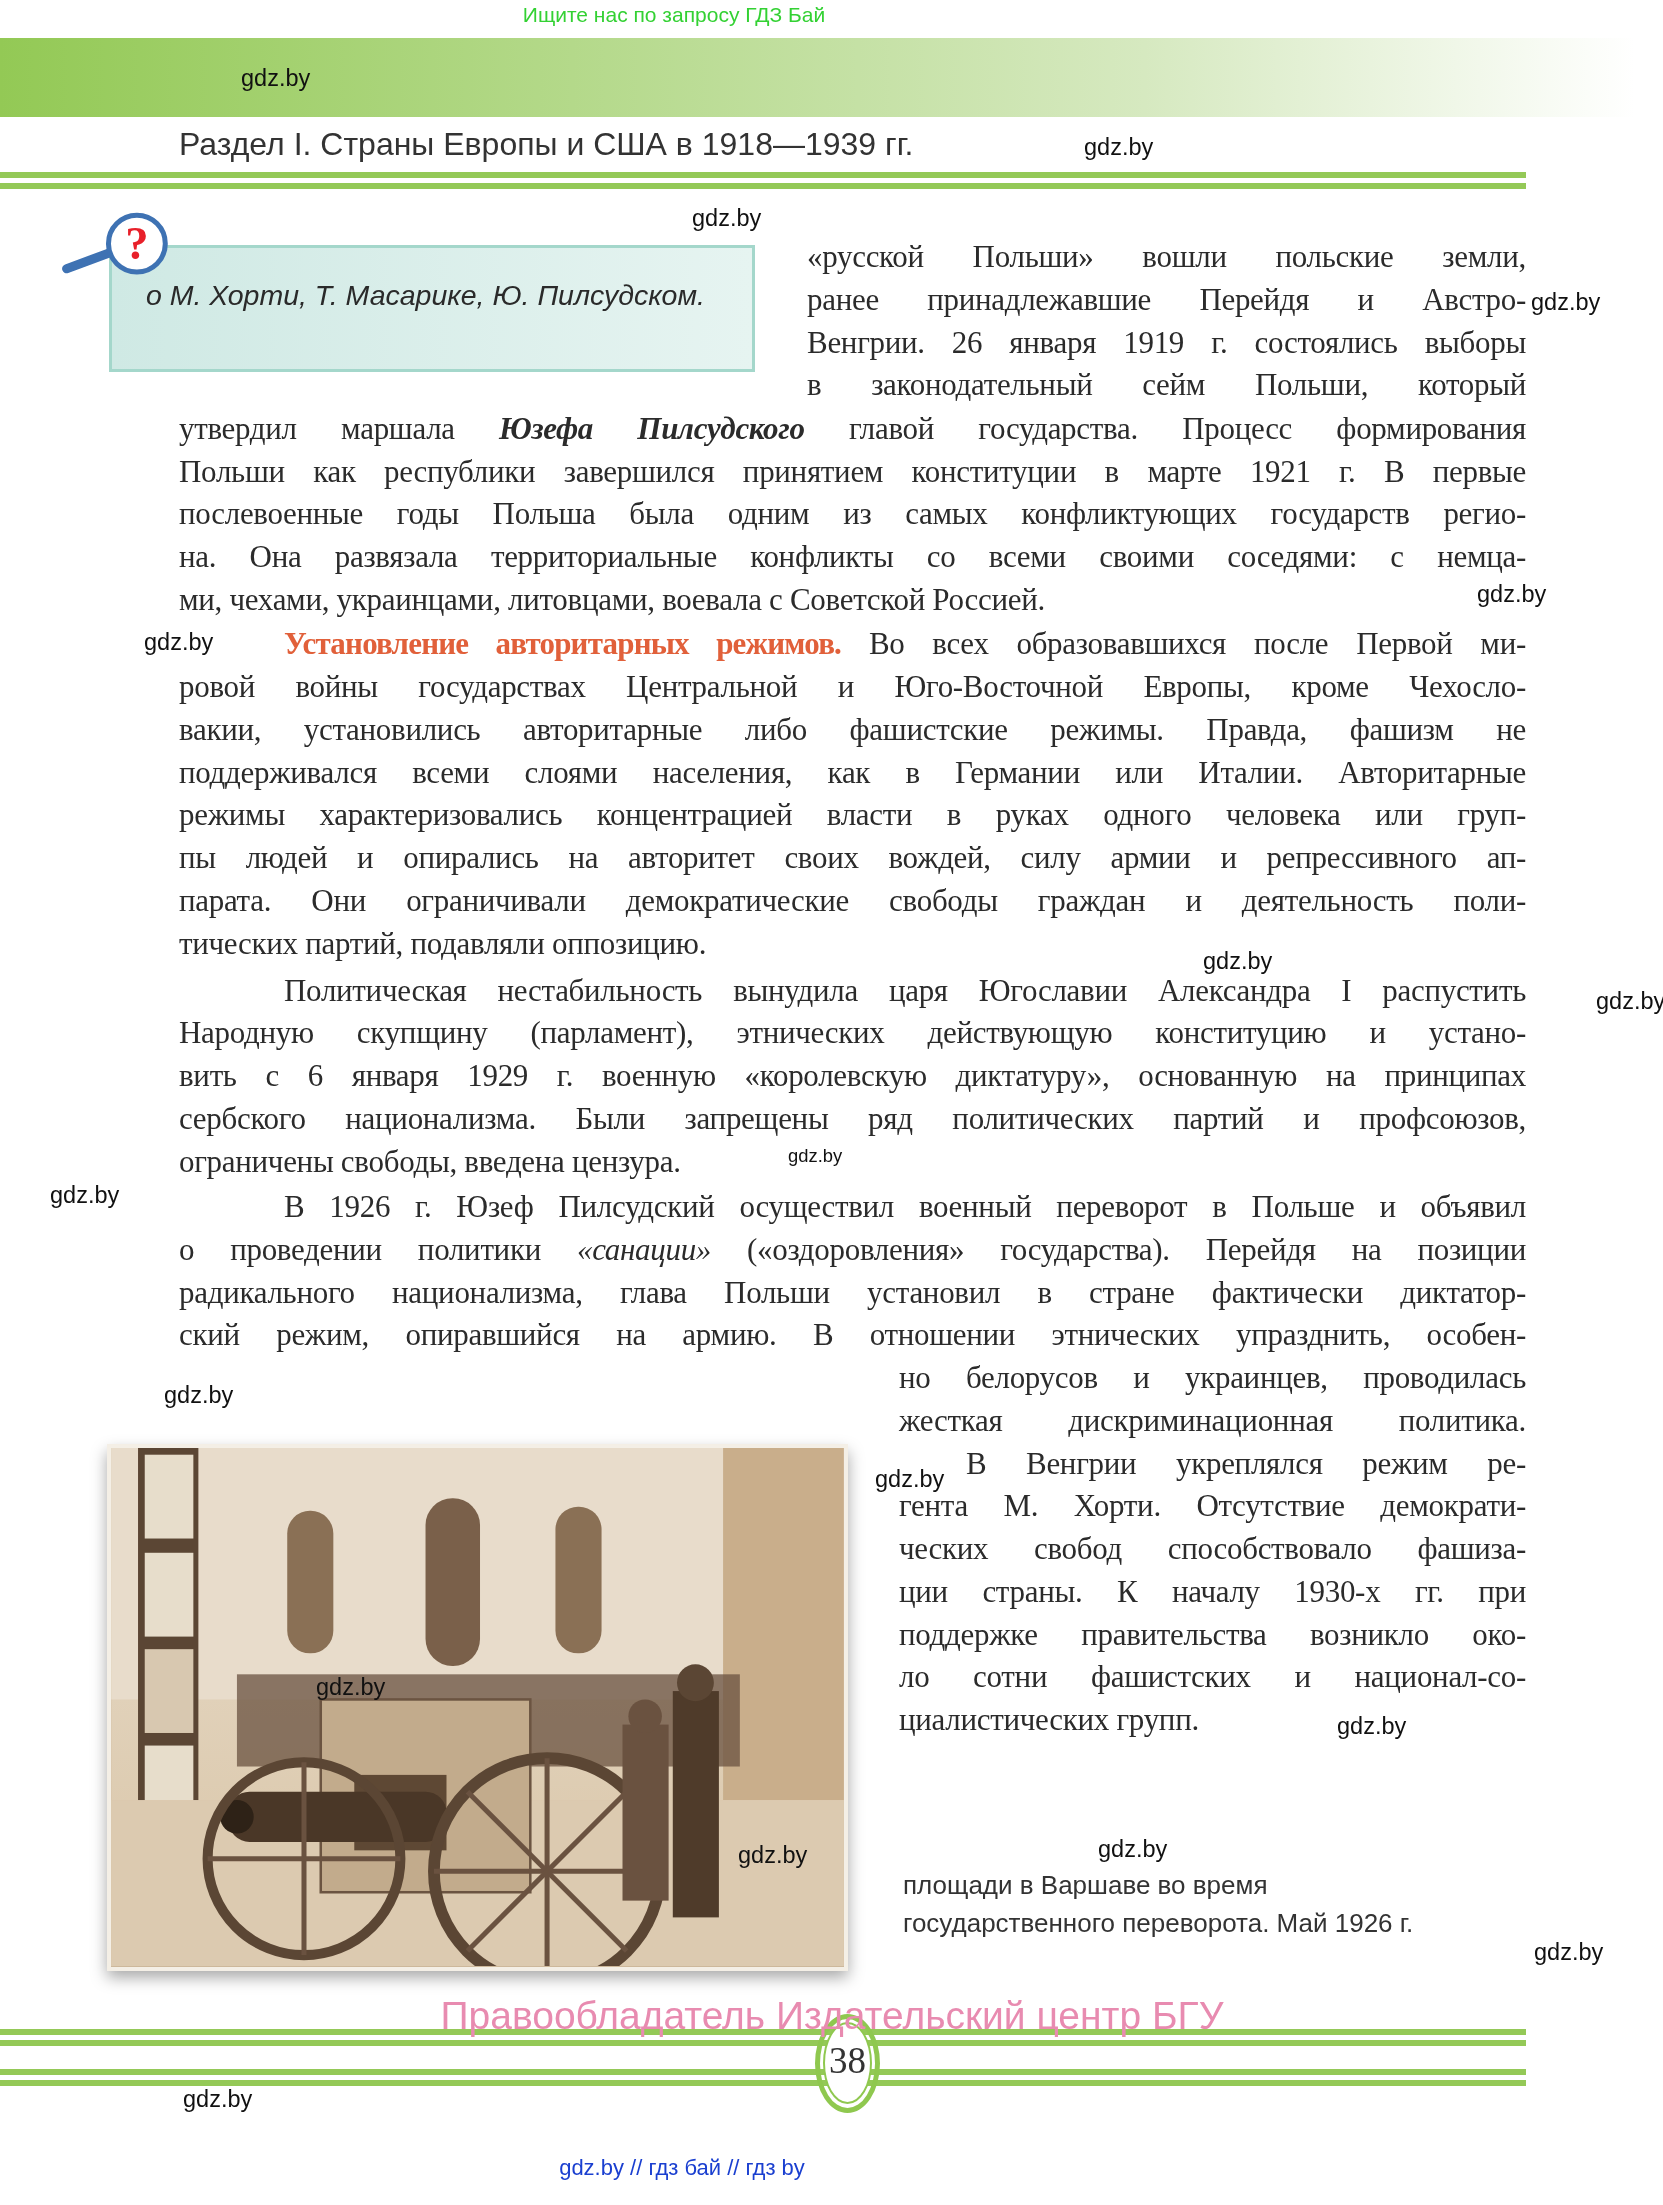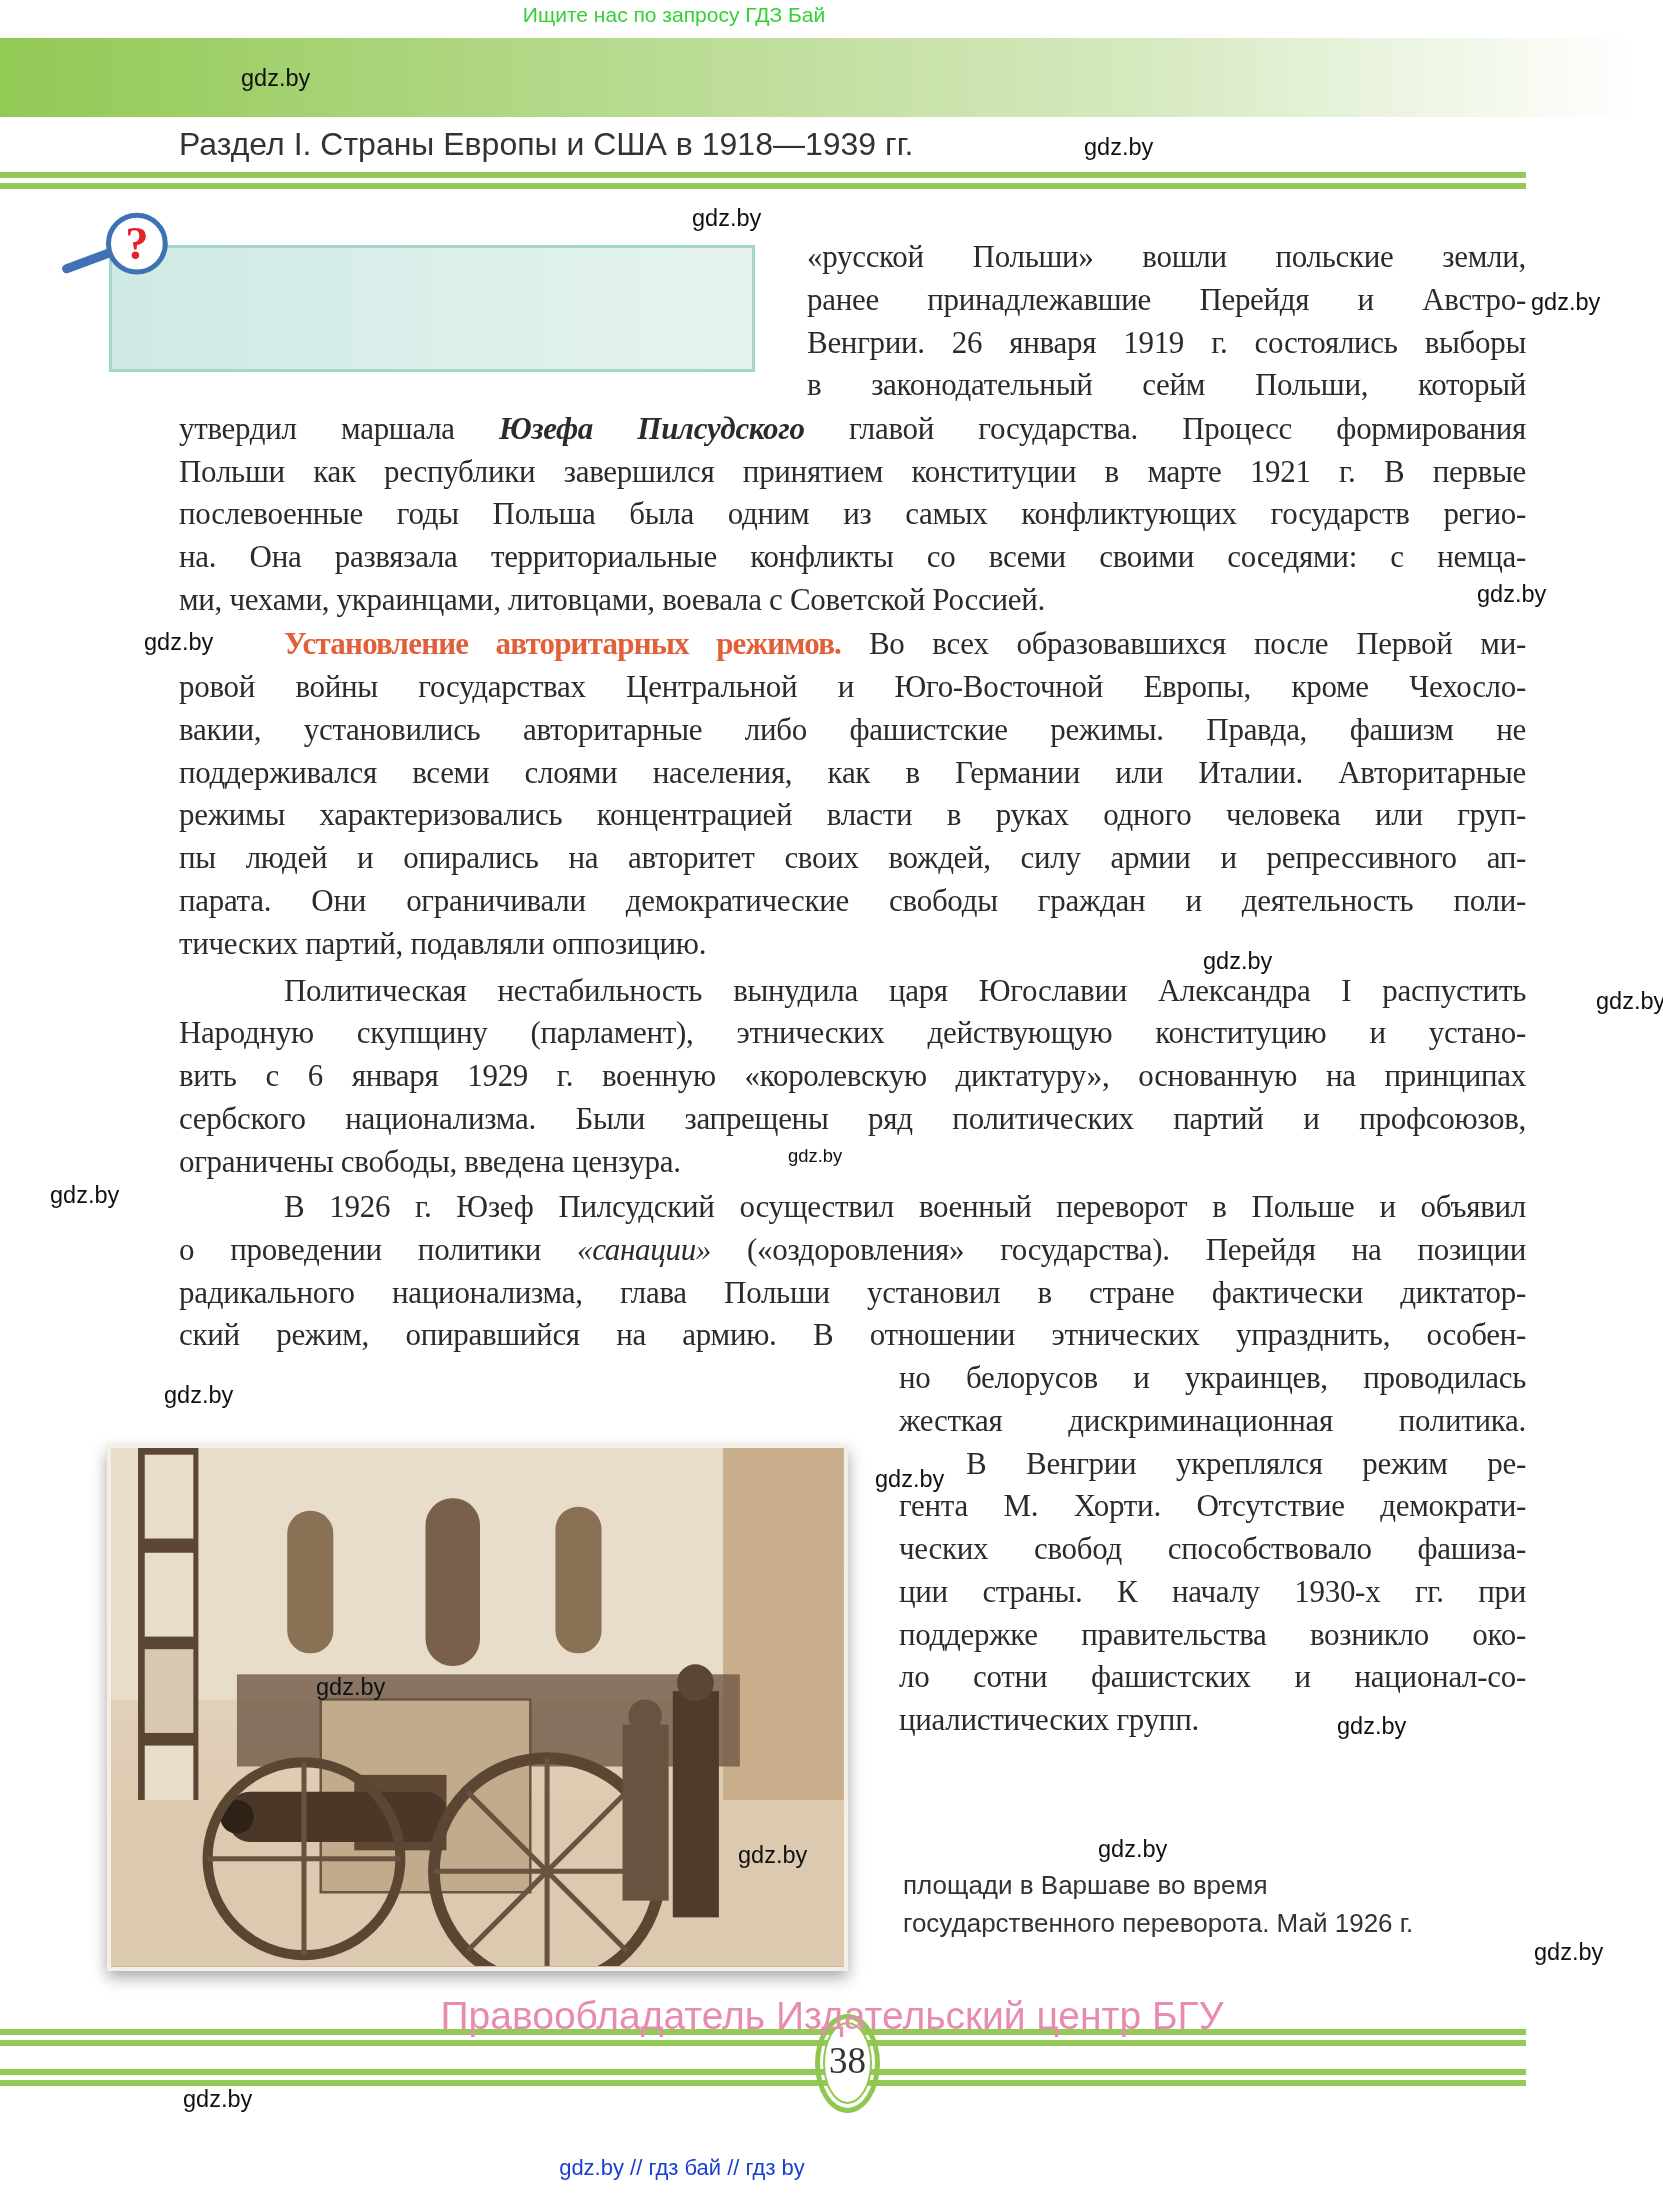--- a/index.html
+++ b/index.html
@@ -35,20 +35,21 @@
 
 <div class="heading">Раздел I. Страны Европы и США в 1918—1939 гг.</div>
 <div class="wm" style="left:1084px;top:134px;">gdz.by</div>
 <div class="dline" style="top:172px;"></div>
 <div class="dline" style="top:183px;"></div>
 
 <div class="wm" style="left:692px;top:205px;">gdz.by</div>
 
 <div class="qbox">
   <div class="qbox-text">
+    <div>о М. Хорти, Т. Масарике, Ю. Пилсудском.</div>
   </div>
 </div>
 <svg class="magnifier" viewBox="0 0 140 100">
   <line x1="8" y1="70" x2="62" y2="50" stroke="#3e72b3" stroke-width="11" stroke-linecap="round"></line>
   <circle cx="92" cy="40" r="34" fill="#ffffff" stroke="#3e72b3" stroke-width="6"></circle>
   <text x="92" y="58" text-anchor="middle" font-family="Liberation Serif, serif" font-weight="bold" font-size="56" fill="#e8202a">?</text>
 </svg>
 
 <div class="line right-col" style="top:239px;">«русской Польши» вошли польские земли,</div>
 <div class="line right-col" style="top:282px;">ранее принадлежавшие Перейдя и Австро-</div>

